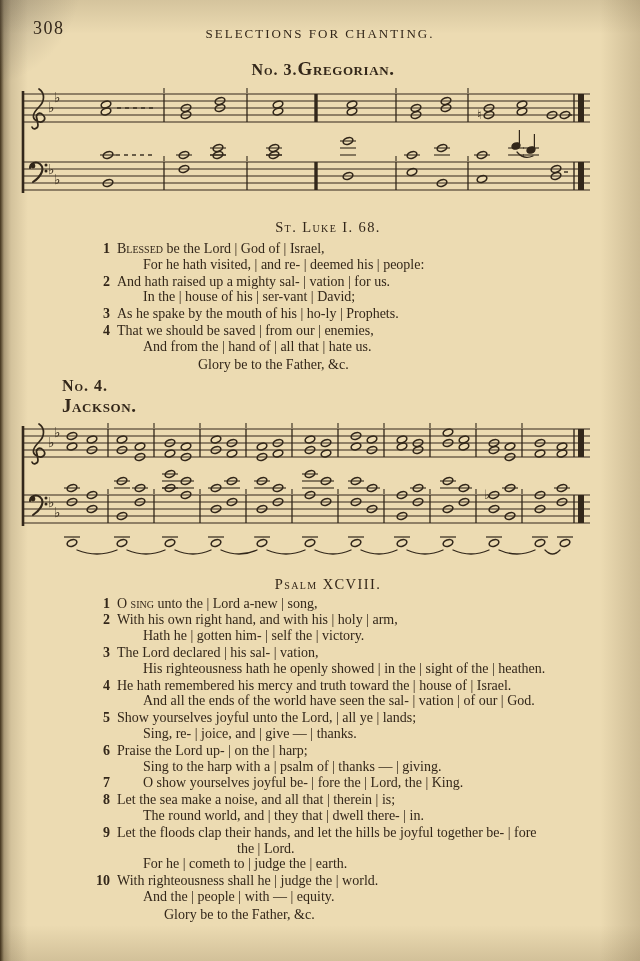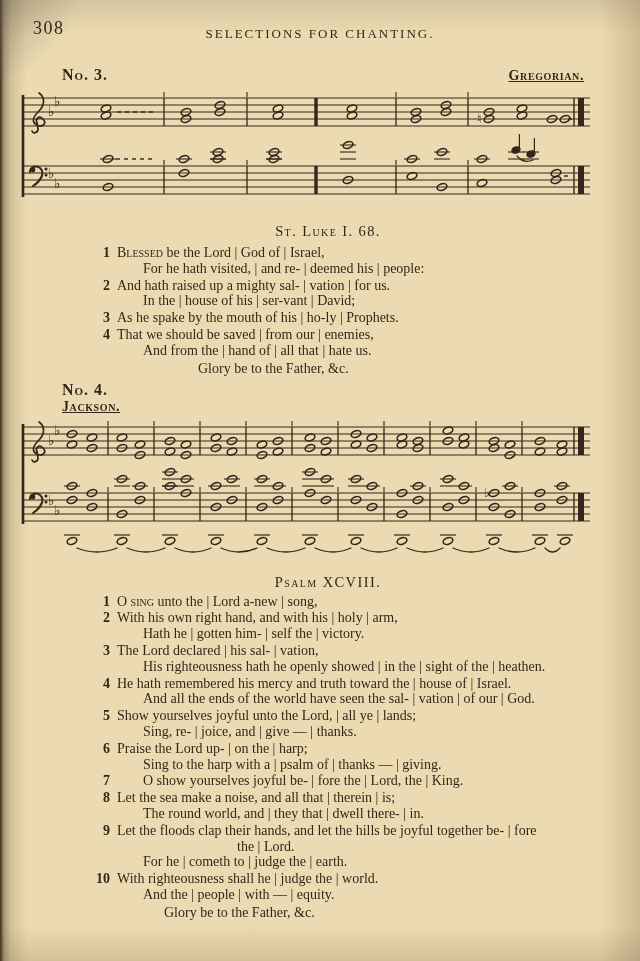--- a/index.html
+++ b/index.html
@@ -11,23 +11,23 @@
       linear-gradient(270deg, rgba(92,72,40,.22) 0, rgba(92,72,40,0) 40px),
       linear-gradient(180deg, rgba(70,55,30,.14) 0, rgba(70,55,30,0) 34px),
       linear-gradient(0deg, rgba(92,72,40,.18) 0, rgba(92,72,40,0) 36px),
       #ecdbb2;
     font-family:"Liberation Serif", serif;
     color:#33271a;
   }
   header{position:relative;padding-top:22px;height:24px;}
   .pagenum{position:absolute;left:33px;top:18px;font-size:18px;letter-spacing:1.5px;}
   .running-title{text-align:center;font-size:13px;font-weight:normal;letter-spacing:2px;line-height:24px;}
-  .piece-head{display:flex;justify-content:space-between;align-items:baseline;margin:20px 56px 0 62px;}
+  .piece-head{display:flex;justify-content:center;align-items:baseline;margin:12px 56px 0 62px;}
   .piece-no{font-weight:bold;font-size:16px;font-variant:small-caps;letter-spacing:1px;}
-  .composer{font-weight:bold;font-size:14px;font-variant:small-caps;letter-spacing:.6px;text-decoration:underline;}
+  .composer{font-weight:bold;font-size:19px;font-variant:small-caps;letter-spacing:.6px;}
   .ph2{margin-top:4px;flex-direction:column;}
   svg.music{display:block;margin:4px 0 0 16px;}
   svg.m2{margin-top:2px;}
   .text-title{text-align:center;font-size:14.5px;font-variant:small-caps;letter-spacing:1.4px;margin-top:12px;line-height:18px;padding-left:16px;}
   .tt2{margin-top:10px;}
   .verses{margin:5px 12px 0 86px;}
   .v2{margin-top:3px;}
   .verse-row{display:flex;margin-bottom:1px;}
   .vnum{width:24px;text-align:right;margin-right:7px;font-weight:bold;font-size:14px;line-height:15.8px;flex:none;}
   .vlines{flex:1;}

